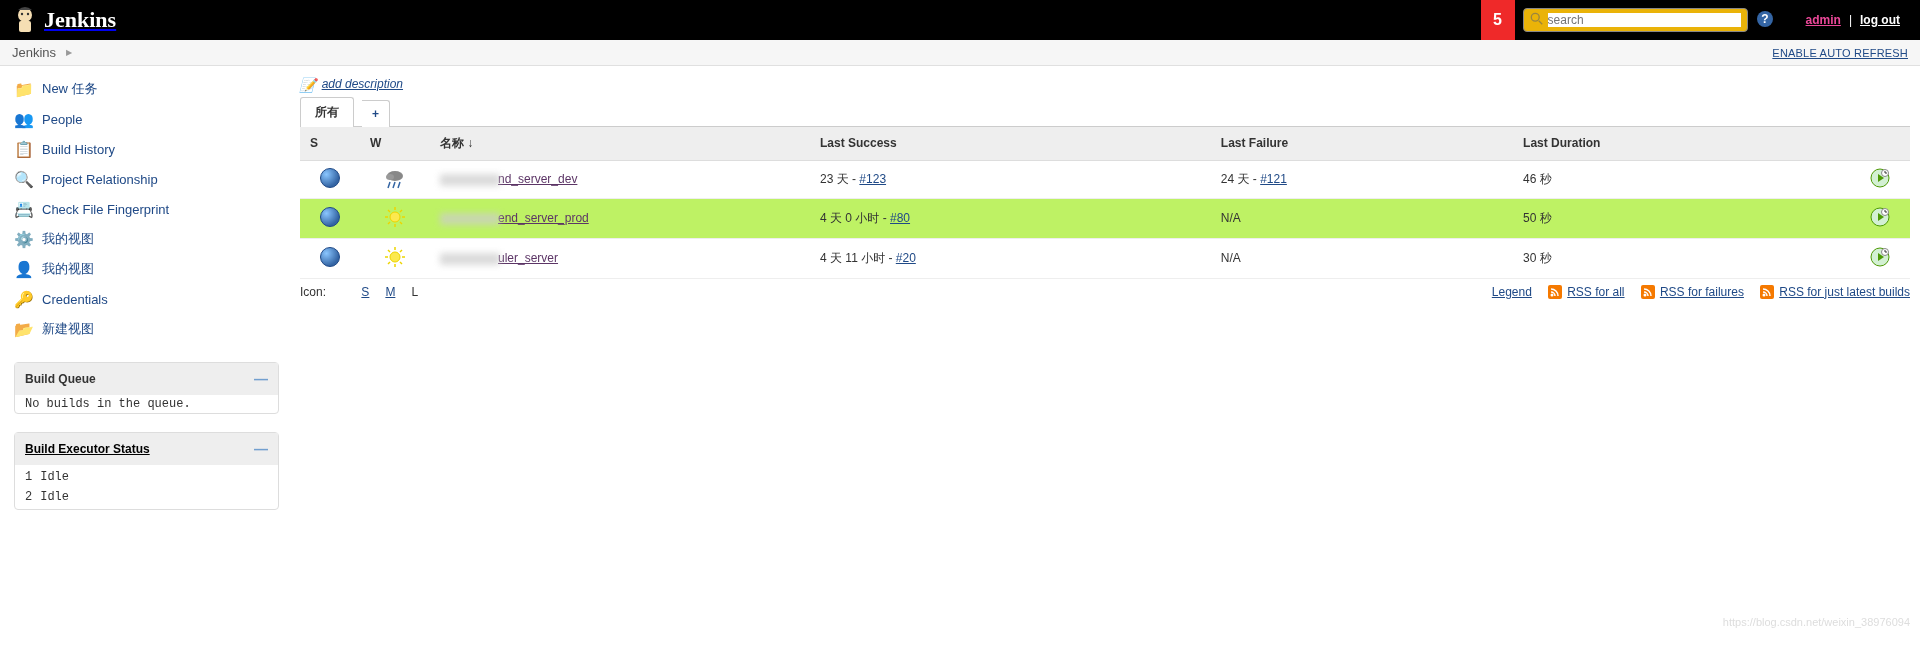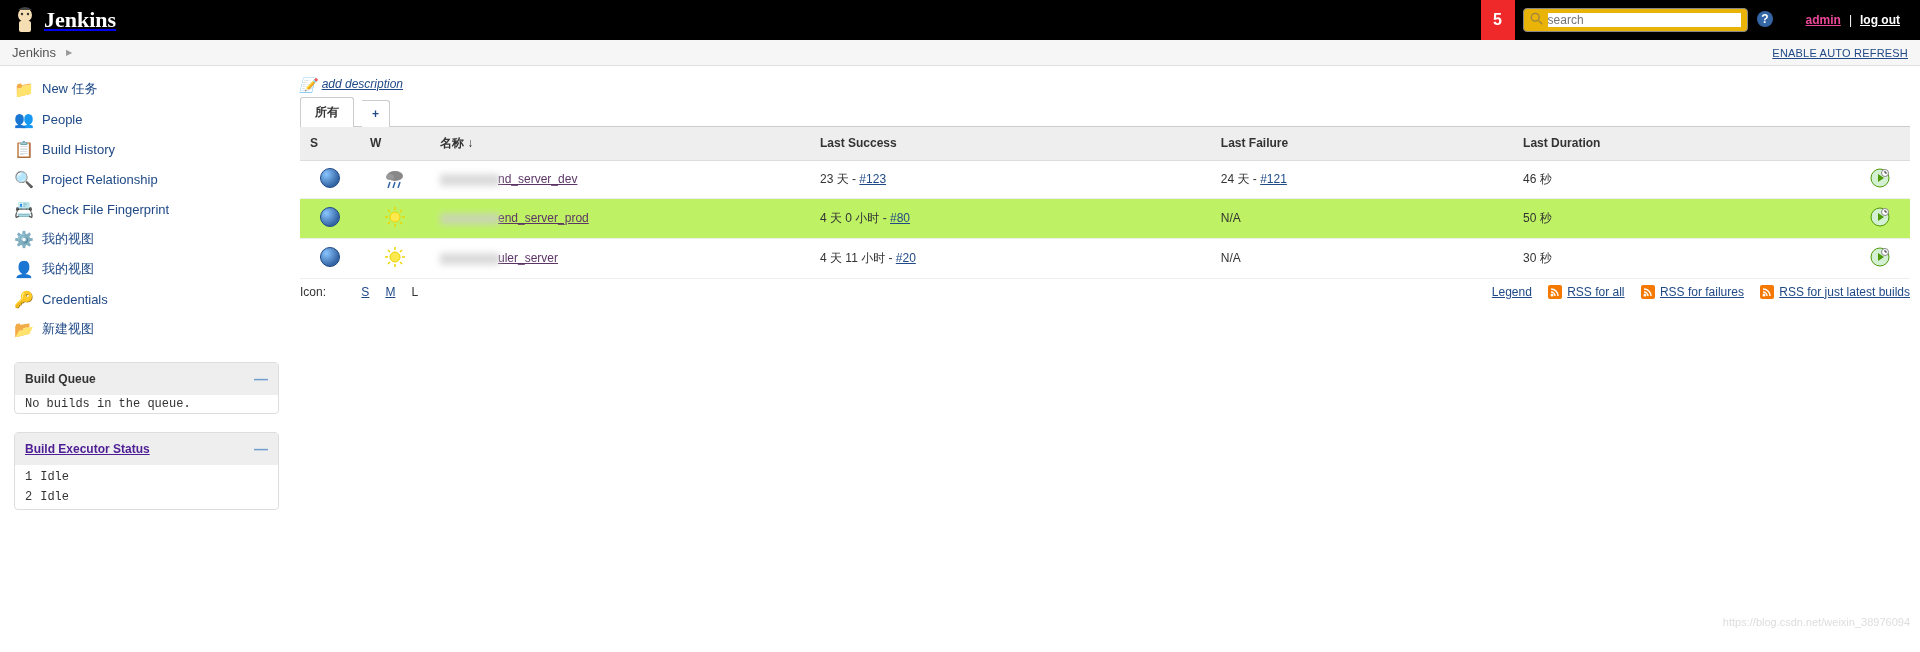--- a/index.html
+++ b/index.html
@@ -33,21 +33,21 @@
     .main-panel { flex: 1; padding: 6px 10px 0 10px; }
 
     
     .task { display: flex; align-items: center; gap: 8px; padding: 5px 0; }
     .task-icon { width: 20px; height: 20px; display: flex; align-items: center; justify-content: center; font-size: 16px; }
     .task-link { color: #204a87; text-decoration: none; font-size: 13px; }
 
     
     .pane { border: 1px solid #ddd; border-radius: 4px; margin-top: 18px; width: 265px; }
     .pane-header { background: #eee; padding: 8px 10px; font-weight: bold; font-size: 12px; display:flex; align-items:center; }
-    .pane-header a { font-weight: bold; color: #4c1d95; text-decoration: underline; }
+    .pane-header a { font-weight: bold; color: #000000; text-decoration: underline; }
     .collapse { margin-left:auto; color:#729fcf; font-size:14px; font-weight: bold; }
     .pane-body { padding: 2px 10px; font-size: 12px; font-family: Liberation Mono, monospace; }
     .exec-row { display:flex; gap: 8px; padding: 3px 0; font-size: 12px; }
 
     
     .top-links { text-align: left; padding: 4px 4px 0 0; font-style: italic; }
     .top-links a { color: #204a87; text-decoration: underline; font-size: 12px; }
     .icon-inline { display:inline-flex; width:16px; height:16px; vertical-align:middle; margin-right:2px; align-items:center; justify-content:center; font-size:14px;}
 
     

